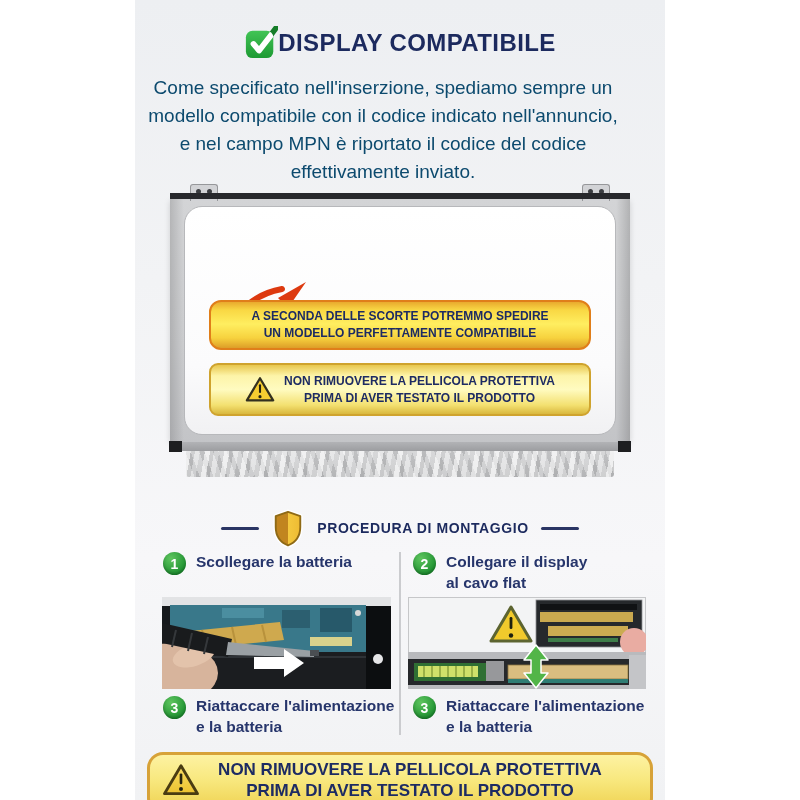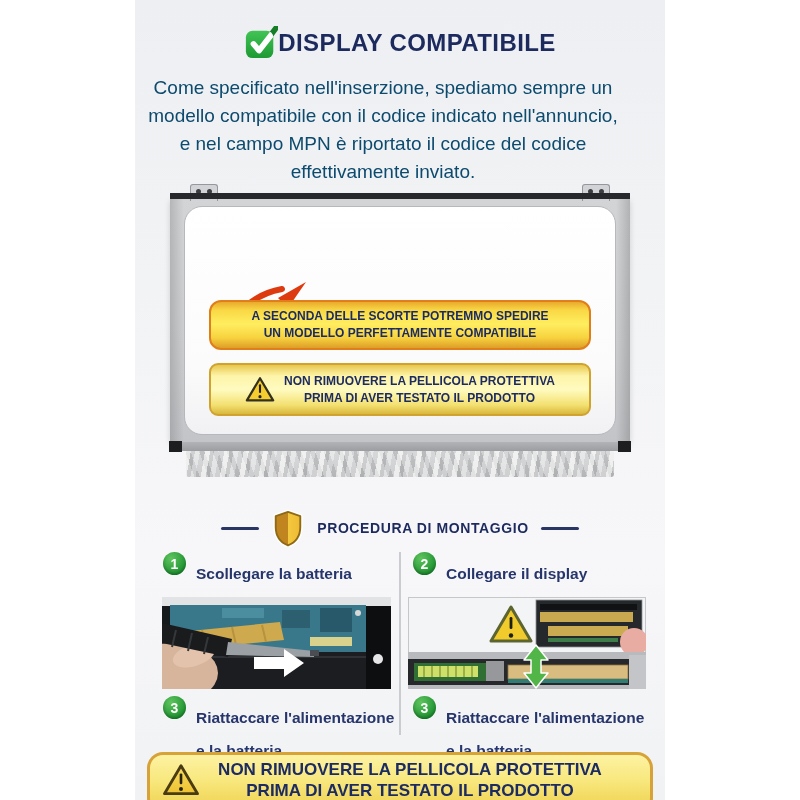--- a/index.html
+++ b/index.html
@@ -56,21 +56,21 @@
              align-items:center;justify-content:center;gap:12px;}
   .proc-line{width:38px;height:3px;background:#2a3564;border-radius:2px;}
   .proc-title{font-size:14px;font-weight:bold;color:#1c2a5e;letter-spacing:0.6px;white-space:nowrap;}
   .col-divider{position:absolute;left:399px;top:552px;width:2px;height:183px;background:#cbccCF;}
   .step{position:absolute;display:flex;gap:10px;align-items:flex-start;}
   .step-num{flex:0 0 auto;width:23px;height:23px;border-radius:50%;margin-top:1px;
       background:radial-gradient(circle at 35% 28%,#5ec45e,#1d9130 75%);
       color:#fff;font-weight:bold;font-size:14px;display:flex;align-items:center;justify-content:center;
       box-shadow:inset 0 -2px 3px rgba(0,0,0,0.25);}
   .step-text{color:#26356b;font-size:15.5px;font-weight:bold;line-height:21px;}
-  .step-text span{display:block;white-space:nowrap;margin-top:12px;}
+  .step-text span{display:block;white-space:nowrap;}
   .step-1{left:163px;top:551px;} .step-2{left:413px;top:551px;}
   .step-3a{left:163px;top:695px;} .step-3b{left:413px;top:695px;}
   .photo{position:absolute;top:597px;display:block;}
   .photo-left{left:162px;} .photo-right{left:408px;}
 
   
   .footer-warning{position:absolute;left:147px;top:752px;width:506px;height:62px;
       border:3px solid #d7a238;border-radius:16px;box-sizing:border-box;
       background:linear-gradient(180deg,#fdf2a2 0%,#f8e87e 45%,#eed04e 100%);
       display:flex;align-items:center;gap:10px;padding:4px 14px 10px 12px;}

